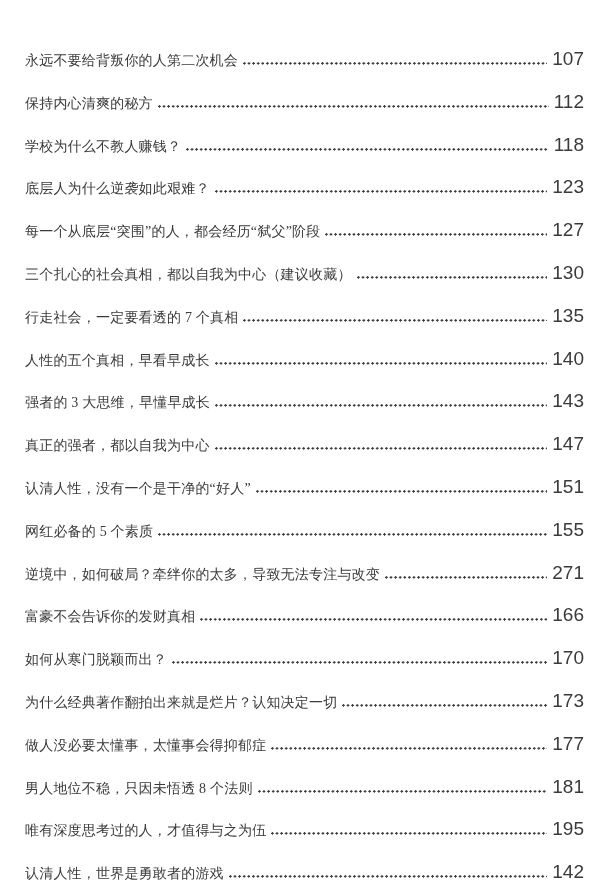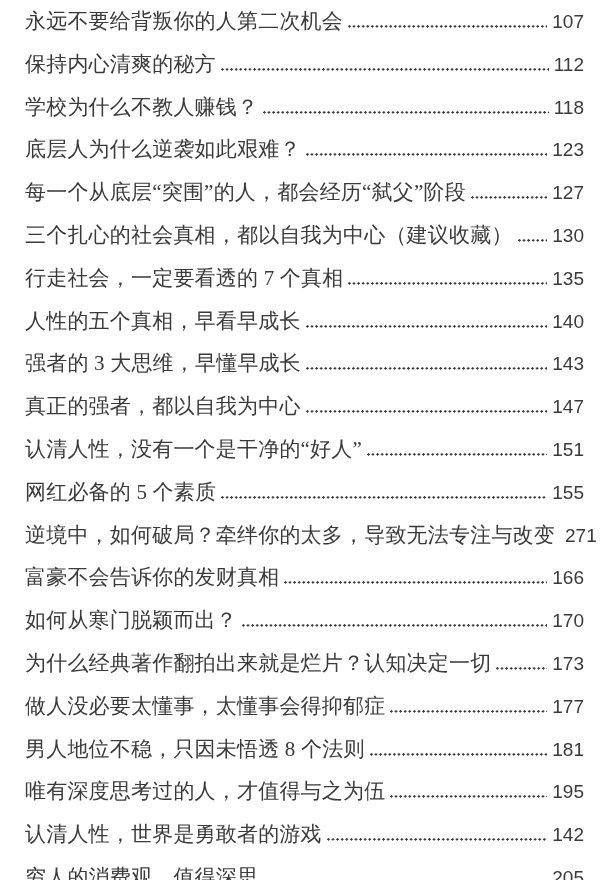--- a/index.html
+++ b/index.html
@@ -22,40 +22,41 @@
   .toc-row {
     height: 42.8px;
     line-height: 42.8px;
     display: flex;
     align-items: baseline;
     white-space: nowrap;
     cursor: pointer;
   }
   .toc-title {
     font-family: "Liberation Serif", "DejaVu Serif", serif;
-    font-size: 21px;
+    font-size: 14px;
     color: #3a3a3a;
     letter-spacing: 0.2px;
     flex: 0 0 auto;
   }
   .toc-dots {
     flex: 1 1 auto;
     height: 3px;
     margin: 0 5px 0 5px;
     background-image: radial-gradient(circle at 1.4px 1.4px, #3d3d3d 1.05px, rgba(0,0,0,0) 1.35px);
     background-size: 4.6px 3px;
     background-repeat: repeat-x;
     background-position: left bottom;
   }
   .toc-page {
     font-family: "Liberation Sans", "DejaVu Sans", sans-serif;
     font-size: 19px;
     color: #3a3a3a;
     flex: 0 0 auto;
     text-align: left;
+    margin-top: 38px;
   }
 </style>
 </head>
 <body>
 
 <div class="page">
   <div class="toc-list" id="toc-list">
   <div class="toc-row">
     <span class="toc-title">永远不要给背叛你的人第二次机会</span>
     <span class="toc-dots"></span>

